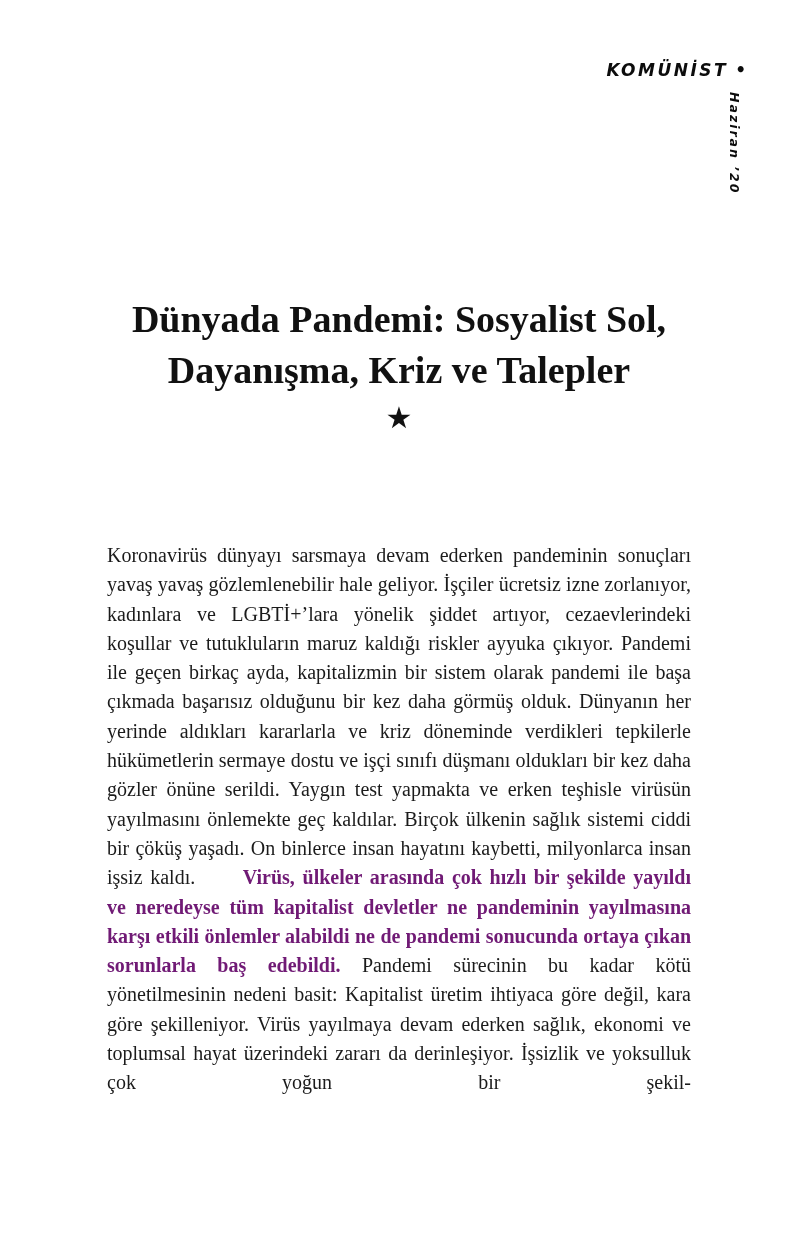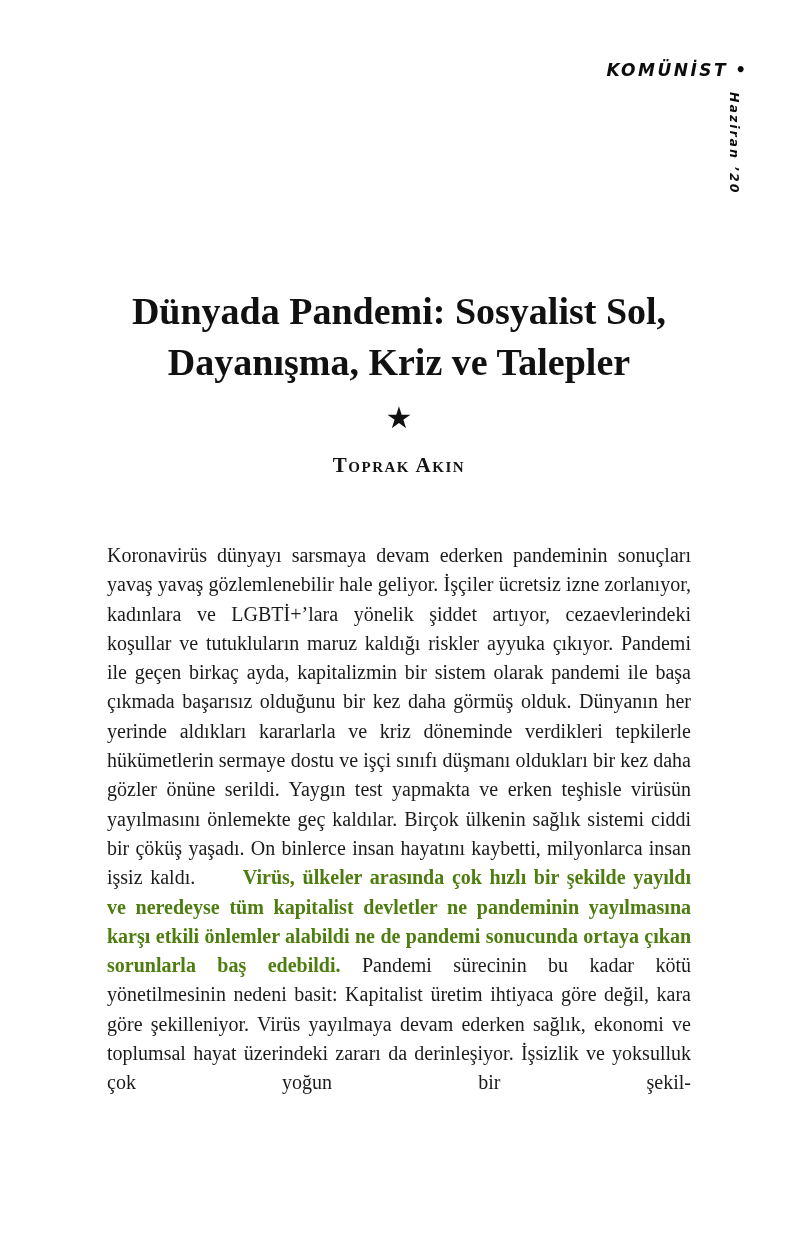--- a/index.html
+++ b/index.html
@@ -49,21 +49,21 @@
     letter-spacing: 2px;
     color: #0c0c0c;
   }
 
   
   .title {
     position: absolute;
     top: 278px;
     left: 54px;
     right: 54px;
-    margin: 8px;
+    margin: 16px;
     text-align: center;
     font-size: 38px;
     font-weight: 700;
     line-height: 1.34;
     color: #111111;
   }
   .title-line { display: block; }
 
   
   .ornament {
@@ -97,21 +97,21 @@
     top: 541px;
     left: 107px;
     width: 584px;
     margin: 0;
     font-size: 20px;
     line-height: 29.3px;
     text-align: justify;
     text-align-last: justify;
     color: #1b1b1b;
   }
-  .body-text strong { font-weight: 700; color: #4d7c0f; margin-left: 40px; }
+  .body-text strong { font-weight: 700; color: #701a75; margin-left: 40px; }
 
   
   .page-number {
     position: absolute;
     top: 1150px;
     right: 44px;
     font-size: 23px;
     font-weight: 700;
     color: #111111;
   }
@@ -125,19 +125,18 @@
 
   <div class="issue-date">Haziran ’20</div>
 
   <h1 class="title">
       <span class="title-line">Dünyada Pandemi: Sosyalist Sol,</span>
       <span class="title-line">Dayanışma, Kriz ve Talepler</span>
     </h1>
 
   <div class="ornament">★</div>
 
-  <div class="author">Toprak Akın</div>
 
   <p class="body-text"><span>Koronavirüs dünyayı sarsmaya devam ederken pandeminin sonuçları yavaş yavaş gözlemlenebilir hale geliyor. İşçiler ücretsiz izne zorlanıyor, kadınlara ve LGBTİ+’lara yönelik şiddet artıyor, cezaevlerindeki koşullar ve tutukluların maruz kaldığı riskler ayyuka çıkıyor. Pandemi ile geçen birkaç ayda, kapitalizmin bir sistem olarak pandemi ile başa çıkmada başarısız olduğunu bir kez daha görmüş olduk. Dünyanın her yerinde aldıkları kararlarla ve kriz döneminde verdikleri tepkilerle hükümetlerin sermaye dostu ve işçi sınıfı düşmanı oldukları bir kez daha gözler önüne serildi. Yaygın test yapmakta ve erken teşhisle virüsün yayılmasını önlemekte geç kaldılar. Birçok ülkenin sağlık sistemi ciddi bir çöküş yaşadı. On binlerce insan hayatını kaybetti, milyonlarca insan işsiz kaldı. </span><strong>Virüs, ülkeler arasında çok hızlı bir şekilde yayıldı ve neredeyse tüm kapitalist devletler ne pandeminin yayılmasına karşı etkili önlemler alabildi ne de pandemi sonucunda ortaya çıkan sorunlarla baş edebildi.</strong><span> Pandemi sürecinin bu kadar kötü yönetilmesinin nedeni basit: Kapitalist üretim ihtiyaca göre değil, kara göre şekilleniyor. Virüs yayılmaya devam ederken sağlık, ekonomi ve toplumsal hayat üzerindeki zararı da derinleşiyor. İşsizlik ve yoksulluk çok yoğun bir şekil-</span></p>
 
   <div class="page-number">37</div>
 
 </div>
 
 </body></html>

